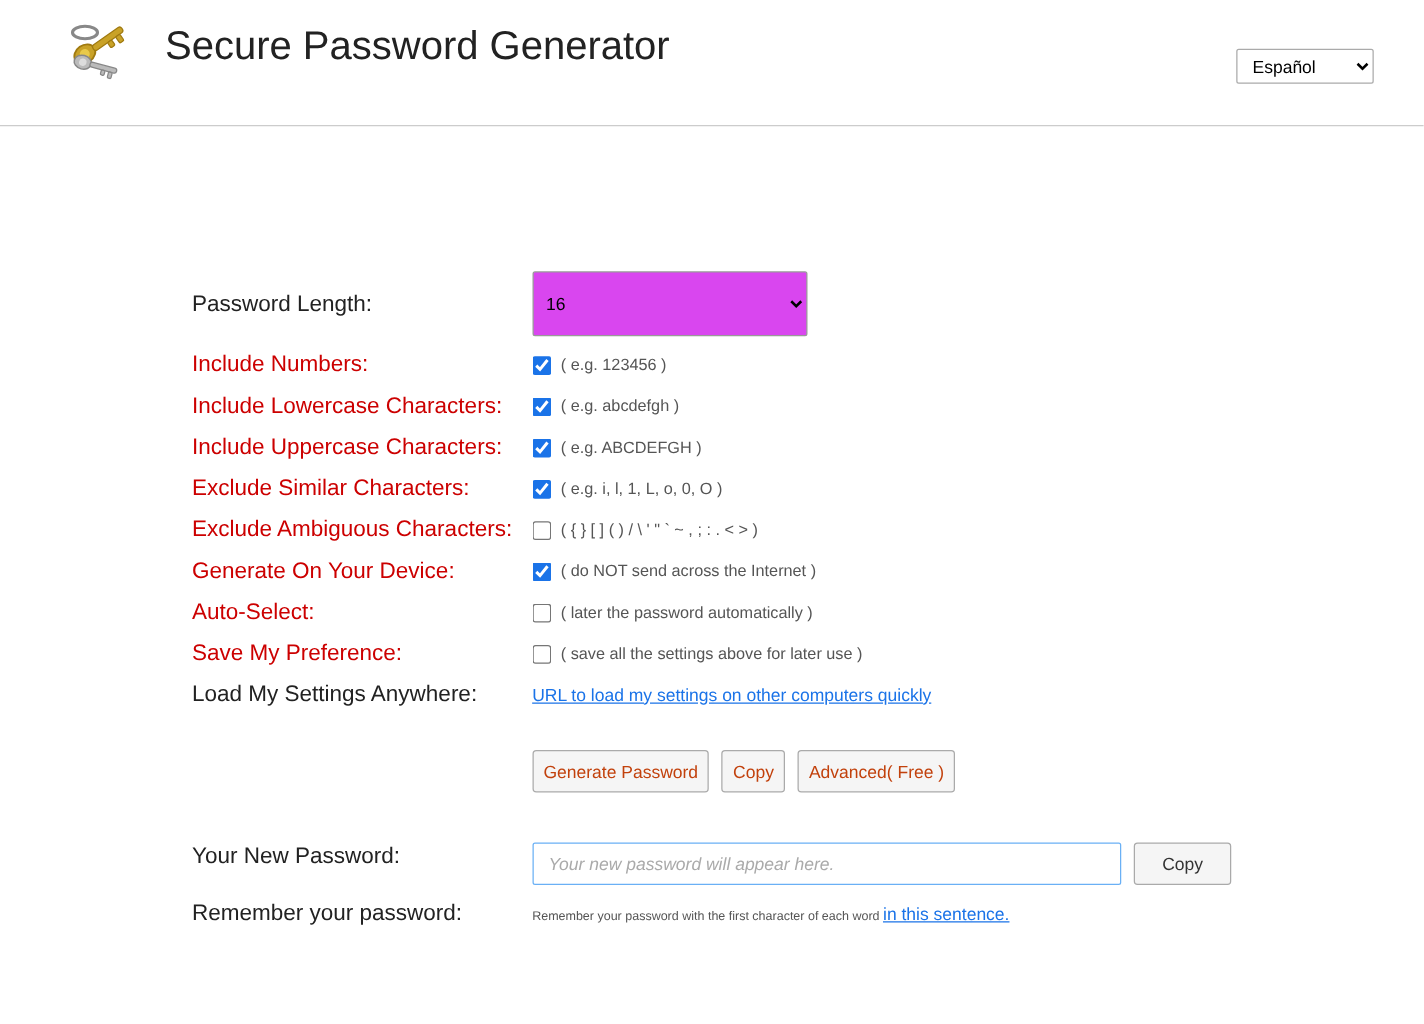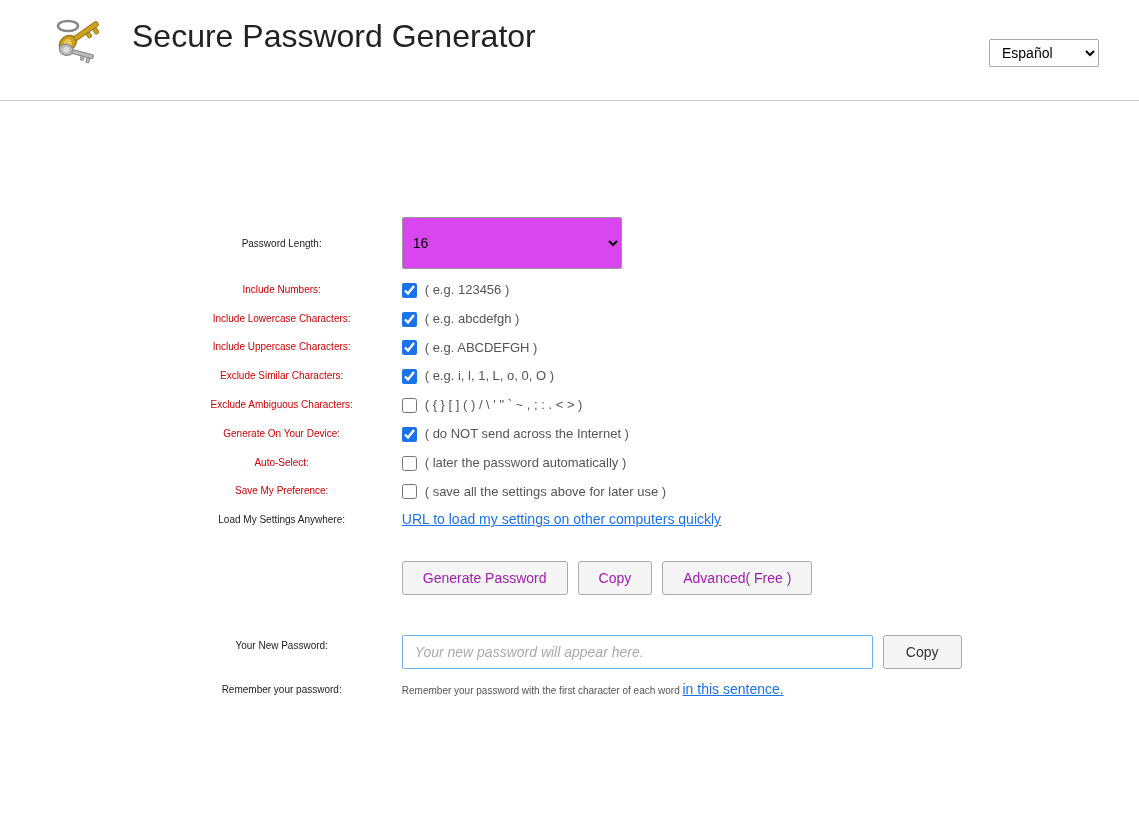--- a/index.html
+++ b/index.html
@@ -53,24 +53,24 @@
       border-collapse: collapse;
     }
     .form-table tr {
       vertical-align: middle;
     }
     .form-table td {
       padding: 6px 8px;
     }
     .label-cell {
       width: 290px;
-      text-align: center;
+      text-align: left;
       padding-right: 12px;
       color: #c00;
-      font-size: 10px;
+      font-size: 18px;
       white-space: nowrap;
     }
     .label-cell.dark {
       color: #222;
     }
     .control-cell {
       color: #333;
       font-size: 14px;
     }
     .control-cell .hint {
@@ -100,25 +100,25 @@
       cursor: pointer;
     }
     .button-row {
       display: flex;
       gap: 10px;
       margin-top: 10px;
     }
     .btn {
       border: 1px solid #aaa;
       background: #f5f5f5;
-      padding: 8px 20px;
+      padding: 8px 8px;
       font-size: 14px;
       cursor: pointer;
       border-radius: 3px;
-      color: #a21caf;
+      color: #c2410c;
     }
     .password-row {
       display: flex;
       align-items: center;
       gap: 10px;
       margin-top: 14px;
     }
     .password-input {
       border: 1px solid #6ab0f5;
       padding: 8px 12px;

